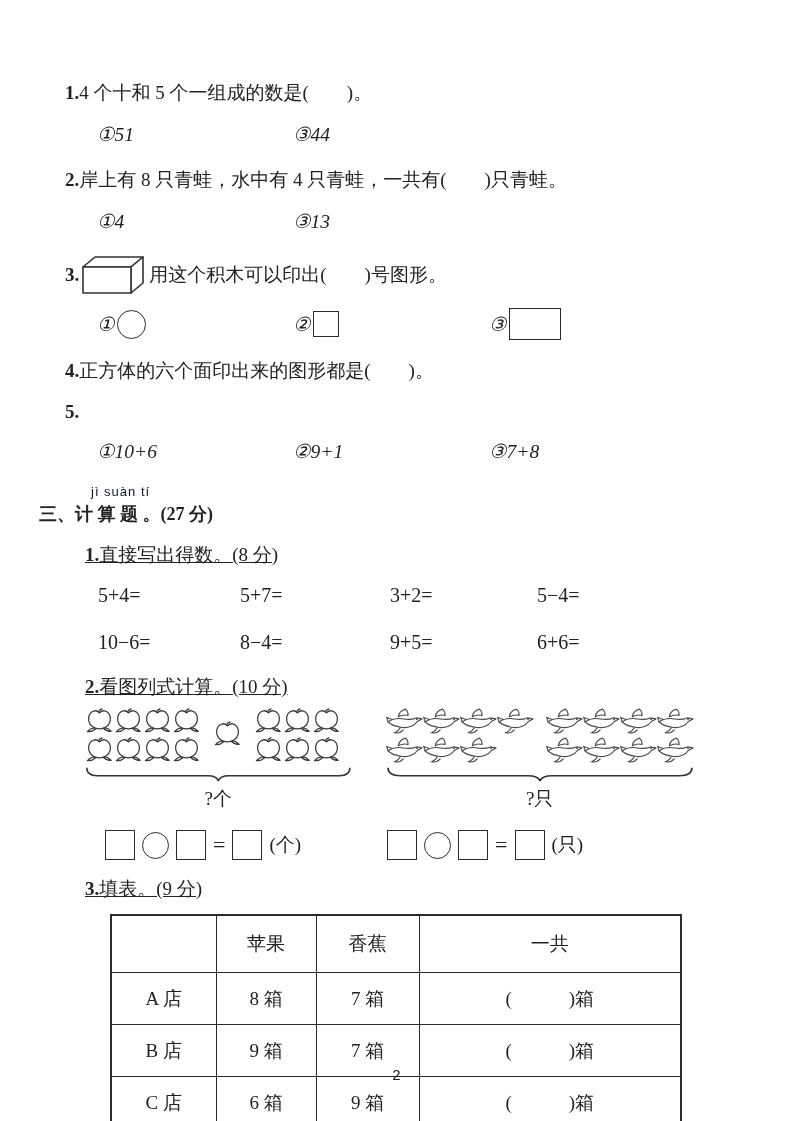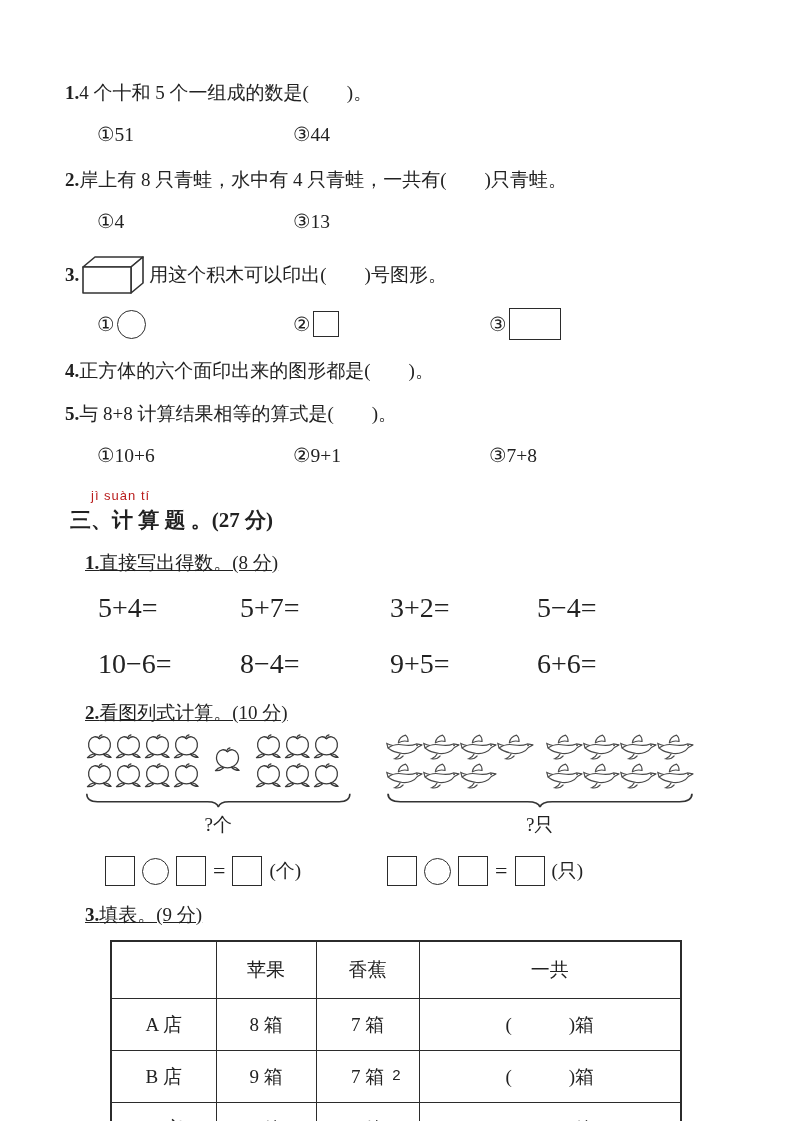--- a/index.html
+++ b/index.html
@@ -5,36 +5,36 @@
   html,body{margin:0;padding:0;background:#ffffff;}
   body{width:793px;height:1121px;overflow:hidden;
        font-family:"Liberation Serif","DejaVu Serif",serif;color:#222;}
   .sheet{position:relative;width:793px;height:1121px;box-sizing:border-box;
          padding:80px 58px 0 65px;}
   
   .q-line{font-size:19px;margin-bottom:17px;display:flex;align-items:center;white-space:nowrap;}
   .q-num{font-weight:bold;font-family:"Liberation Serif",serif;}
   .opt-row{display:flex;align-items:center;padding-left:32px;margin-bottom:21px;
            font-size:19.5px;}
-  .opt-row .opt{flex:0 0 196px;display:flex;align-items:center;gap:3px;}
+  .opt-row .opt{flex:0 0 196px;display:flex;align-items:center;gap:3px;font-style:italic;}
   .opt-row .opt:last-child{flex:0 0 auto;}
   .shp{border:1.7px solid #2b2b2b;background:#fff;box-sizing:border-box;}
   .shp-circle{width:29px;height:29px;border-radius:50%;}
   .shp-square{width:26px;height:26px;}
   .shp-rect{width:52px;height:32px;}
   .cuboid-svg{margin:0 4px 0 2px;}
   
   .sec-head{margin:4px 0 14px -26px;}
   .pinyin{font-size:13px;margin-left:52px;margin-bottom:3px;letter-spacing:1px;
-          font-family:"Liberation Sans",sans-serif;color:#b91c1c;}
-  .sec-title{font-size:21px;font-weight:bold;margin-left:31px;}
+          font-family:"Liberation Sans",sans-serif;color:#0f172a;}
+  .sec-title{font-size:18px;font-weight:bold;}
   .sub-title{font-size:19px;padding-left:20px;margin:16px 0 4px;text-decoration:underline;}
   
   .eq-grid{display:grid;grid-template-columns:142px 150px 147px auto;
-           padding-left:33px;row-gap:24px;font-size:28px;margin:16px 0 20px;}
+           padding-left:33px;row-gap:24px;font-size:20px;margin:16px 0 20px;}
   
   .pics{display:flex;padding-left:20px;gap:34px;margin-top:8px;}
   .pic{display:inline-block;}
   .pic-icons{display:flex;align-items:flex-start;gap:12px;}
   .cluster{display:flex;flex-direction:column;gap:2px;}
   .icon-row{display:flex;}
   .extra-icon{margin-top:13px;}
   .brace-svg{display:block;width:100%;height:16px;margin-top:2px;}
   .pic-q{text-align:center;font-size:19px;margin-top:4px;}
   .ans-row{display:flex;padding-left:40px;gap:86px;margin:18px 0 14px;}
@@ -101,21 +101,20 @@
     </span>
   </div>
 
   <div class="q-line">
     <span class="q-num">4.</span>
       <span>正方体的六个面印出来的图形都是(　　)。</span>
   </div>
 
   <div class="q-line">
     <span class="q-num">5.</span>
-      <span>与 8+8 计算结果相等的算式是(　　)。</span>
   </div>
   <div class="opt-row">
     <span class="opt">①10+6</span>
     <span class="opt">②9+1</span>
     <span class="opt">③7+8</span>
   </div>
 
   <div class="sec-head">
     <div class="pinyin">jì   suàn   tí</div>
     <div class="sec-title">三、计 算 题 。(27 分)</div>

